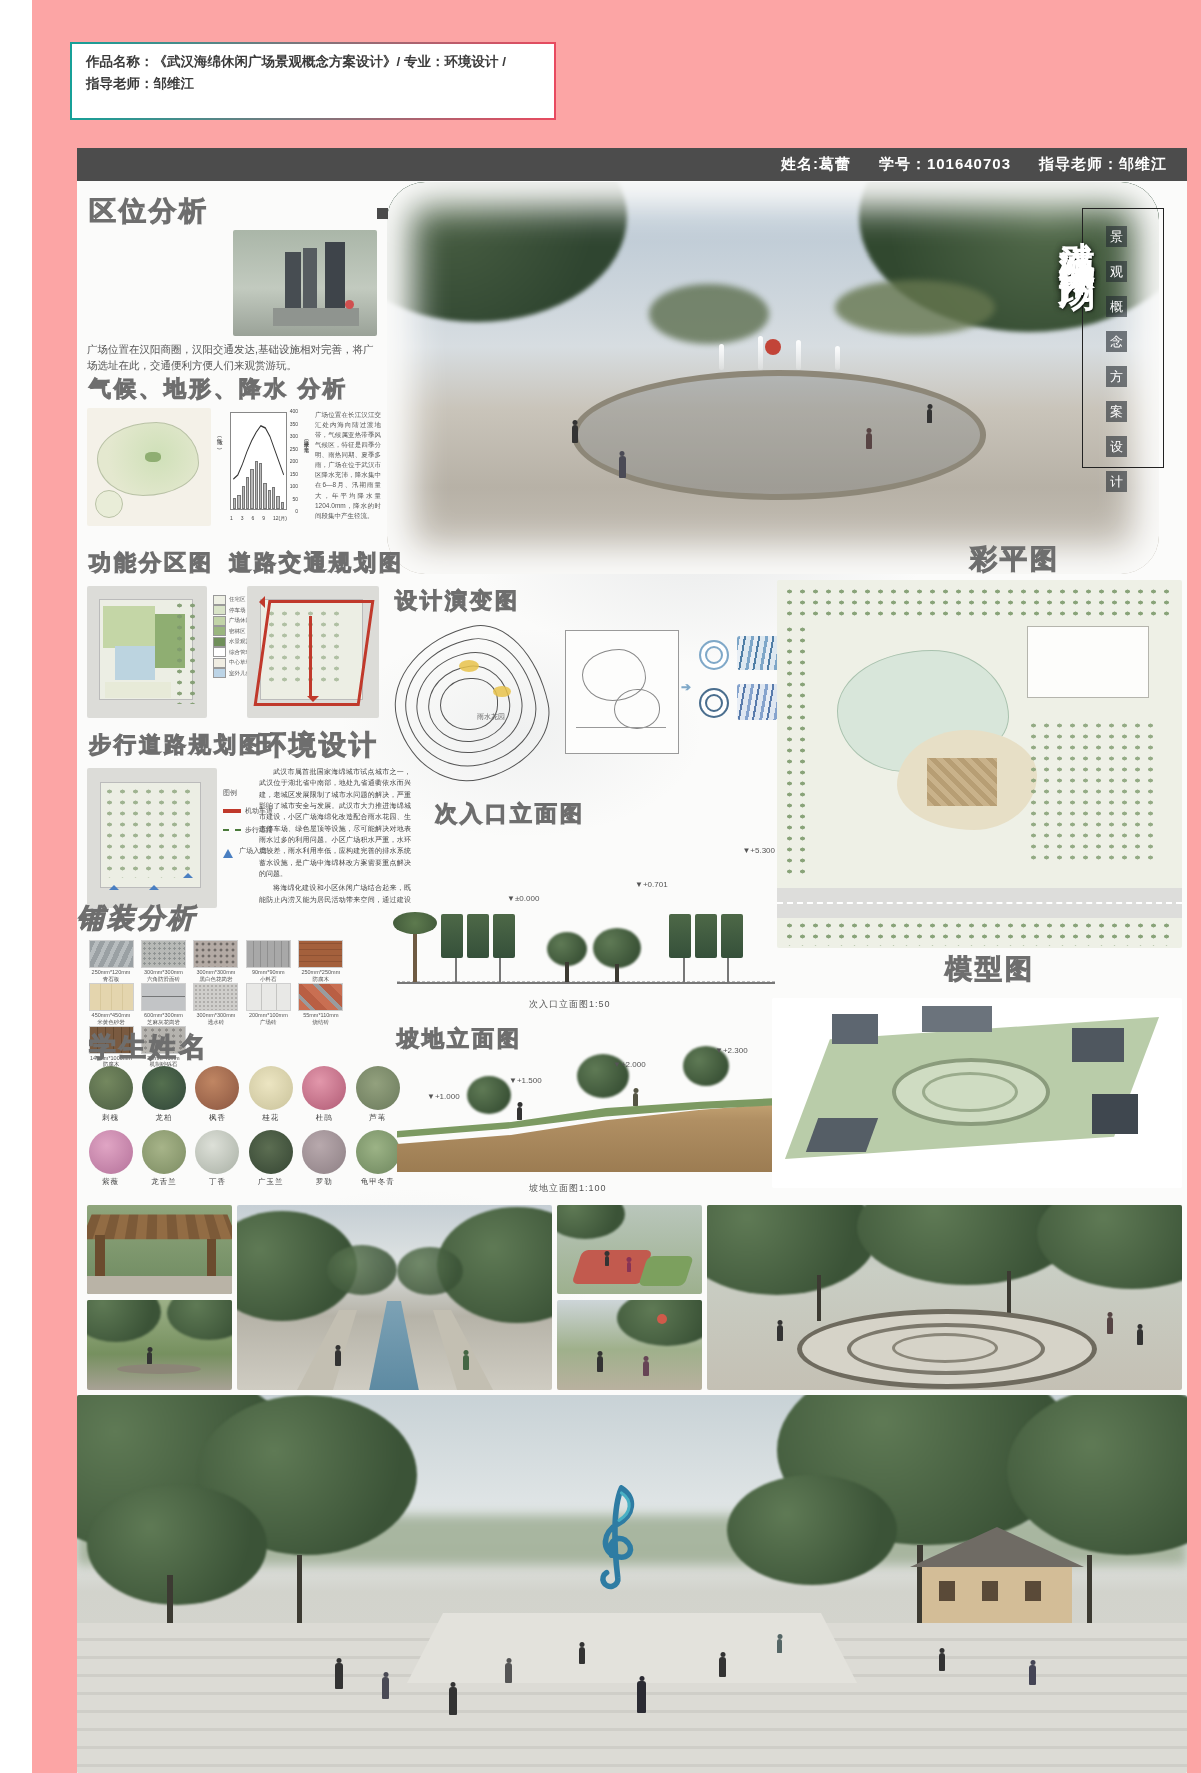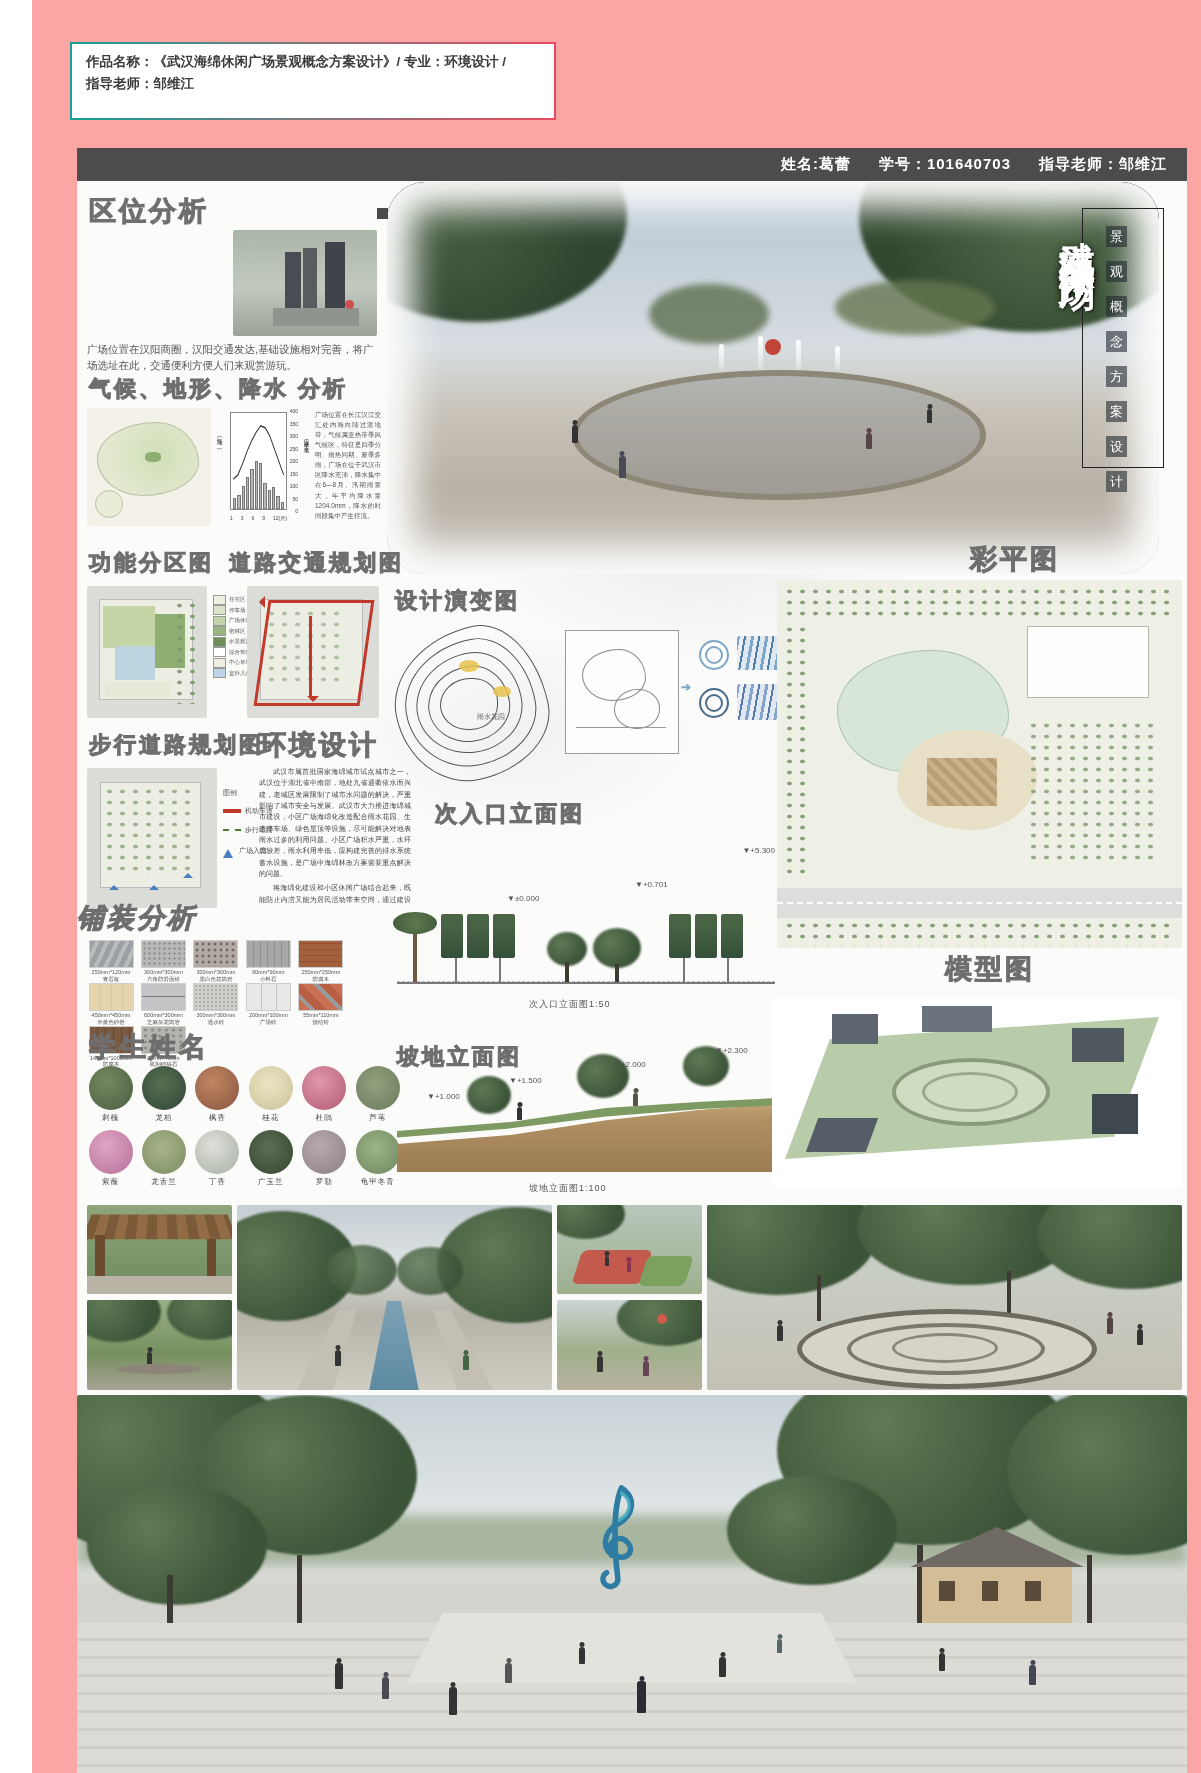--- a/index.html
+++ b/index.html
@@ -350,21 +350,21 @@
       <div class="hedge" style="left:272px;bottom:34px;width:22px;height:44px;"></div>
       <div class="hedge" style="left:298px;bottom:34px;width:22px;height:44px;"></div>
       <div class="hedge" style="left:324px;bottom:34px;width:22px;height:44px;"></div>
 
       <div class="marker" style="right:0px;top:14px;">▼+5.300</div>
       <div class="marker" style="left:238px;top:48px;">▼+0.701</div>
       <div class="marker" style="left:110px;top:62px;">▼±0.000</div>
     </div>
     <div class="cap" style="left:452px;top:850px;">次入口立面图1:50</div>
 
-    <div class="abs oh oh-md" style="left:320px;top:898px;">坡地立面图</div>
+    <div class="abs oh oh-md" style="left:320px;top:880px;">坡地立面图</div>
     <div class="abs" style="left:320px;top:892px;width:380px;height:132px;">
       <div class="abs" style="left:0;bottom:0;width:100%;height:74px;background:linear-gradient(180deg,#c9a877 0%,#b08f63 30%,#9c7c52 100%);clip-path:polygon(0 62%,30% 50%,55% 30%,80% 16%,100% 8%,100% 100%,0 100%);"></div>
       <div class="abs" style="left:0;bottom:28px;width:100%;height:46px;background:#7c9a62;clip-path:polygon(0 72%,30% 52%,55% 22%,80% 8%,100% 0,100% 16%,80% 24%,55% 40%,30% 66%,0 86%);"></div>
       <div class="tb" style="left:70px;bottom:58px;width:44px;height:38px;"></div>
       <div class="tb" style="left:180px;bottom:74px;width:52px;height:44px;"></div>
       <div class="tb" style="left:286px;bottom:86px;width:46px;height:40px;"></div>
       <div class="person" style="left:120px;bottom:52px;width:5px;height:13px;"></div>
       <div class="person" style="left:236px;bottom:66px;width:5px;height:13px;background:#554;"></div>
       <div class="marker" style="left:30px;top:52px;">▼+1.000</div>
       <div class="marker" style="left:112px;top:36px;">▼+1.500</div>

